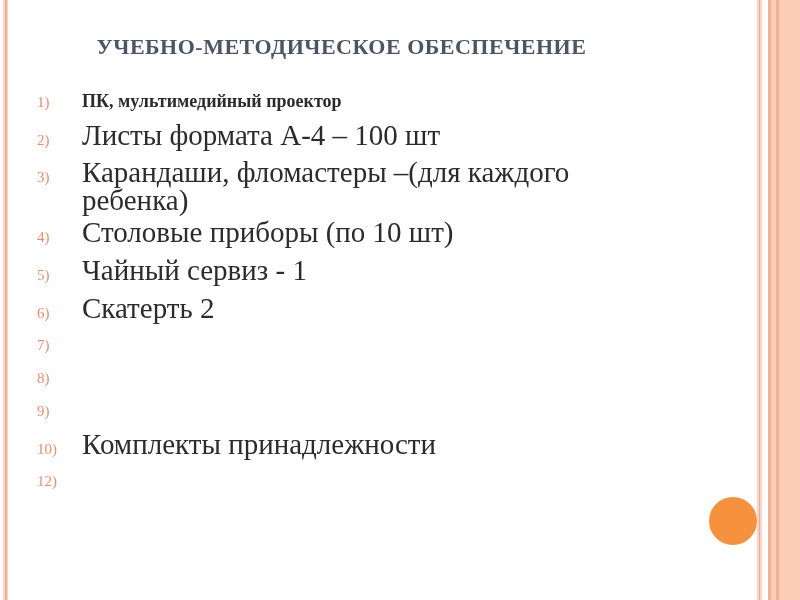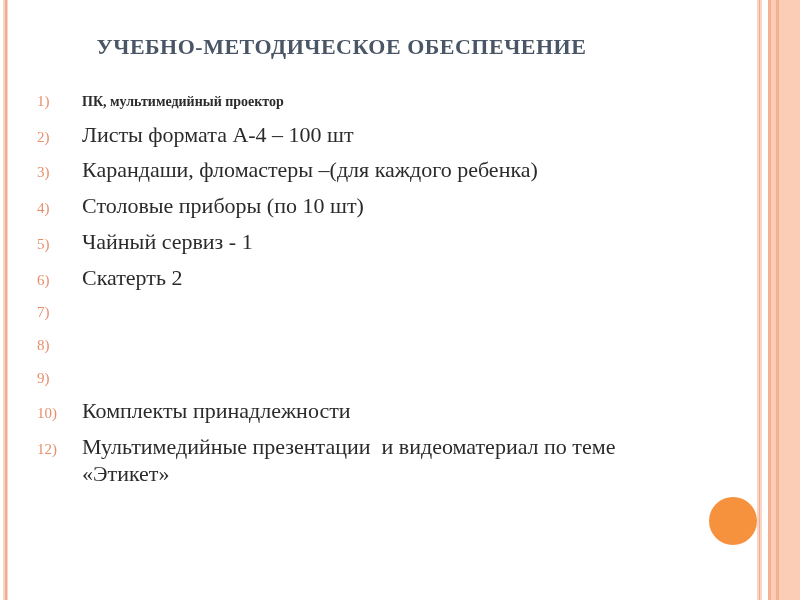--- a/index.html
+++ b/index.html
@@ -72,27 +72,27 @@
     flex:0 0 auto;
     margin-left:37px;
     width:45px;
     font-size:15px;
     line-height:27.2px;
     color:var(--number-color);
   }
   .list-text{
     flex:1 1 auto;
     max-width:578px;
-    font-size:22px;
+    font-size:29px;
     line-height:27.2px;
     white-space:pre-wrap;
     color:var(--text-color);
   }
   .list-row.first .list-text{
-    font-size:14px;
+    font-size:18px;
     font-weight:bold;
   }
 </style>
 </head>
 <body>
 
 <div class="edge-stripe-left"></div>
 <div class="edge-stripe-right-thin"></div>
 <div class="edge-band-right"></div>
 <div class="accent-circle"></div>
@@ -143,15 +143,14 @@
   </div>
 
   <div class="list-row">
     <span class="list-num">10)</span>
     <span class="list-text">Комплекты принадлежности</span>
   </div>
 
 
   <div class="list-row">
     <span class="list-num">12)</span>
-    <span class="list-text">Мультимедийные презентации  и видеоматериал по теме «Этикет»</span>
   </div>
 </div>
 
 </body></html>

